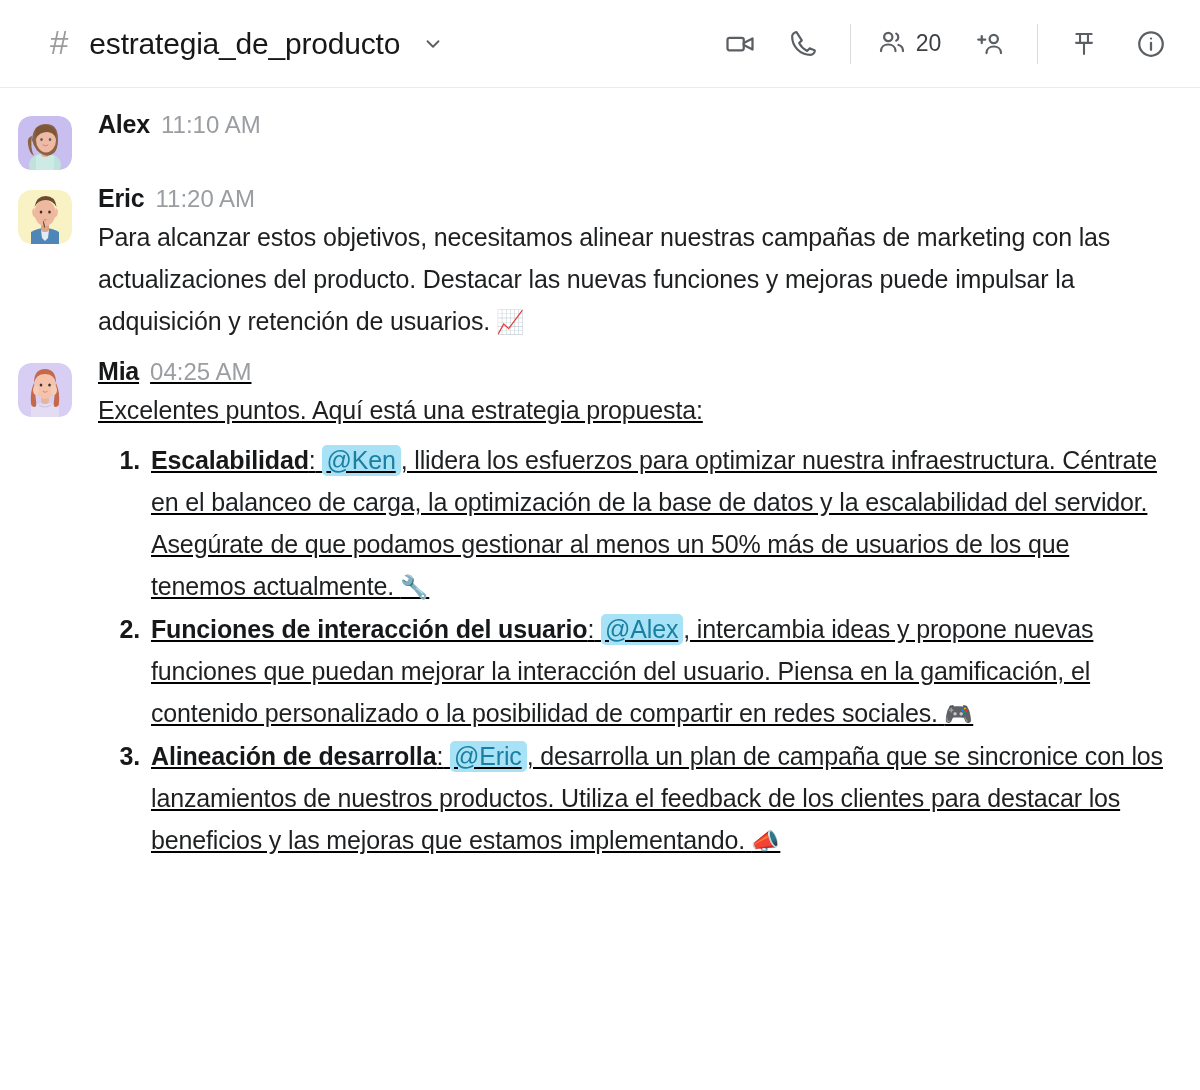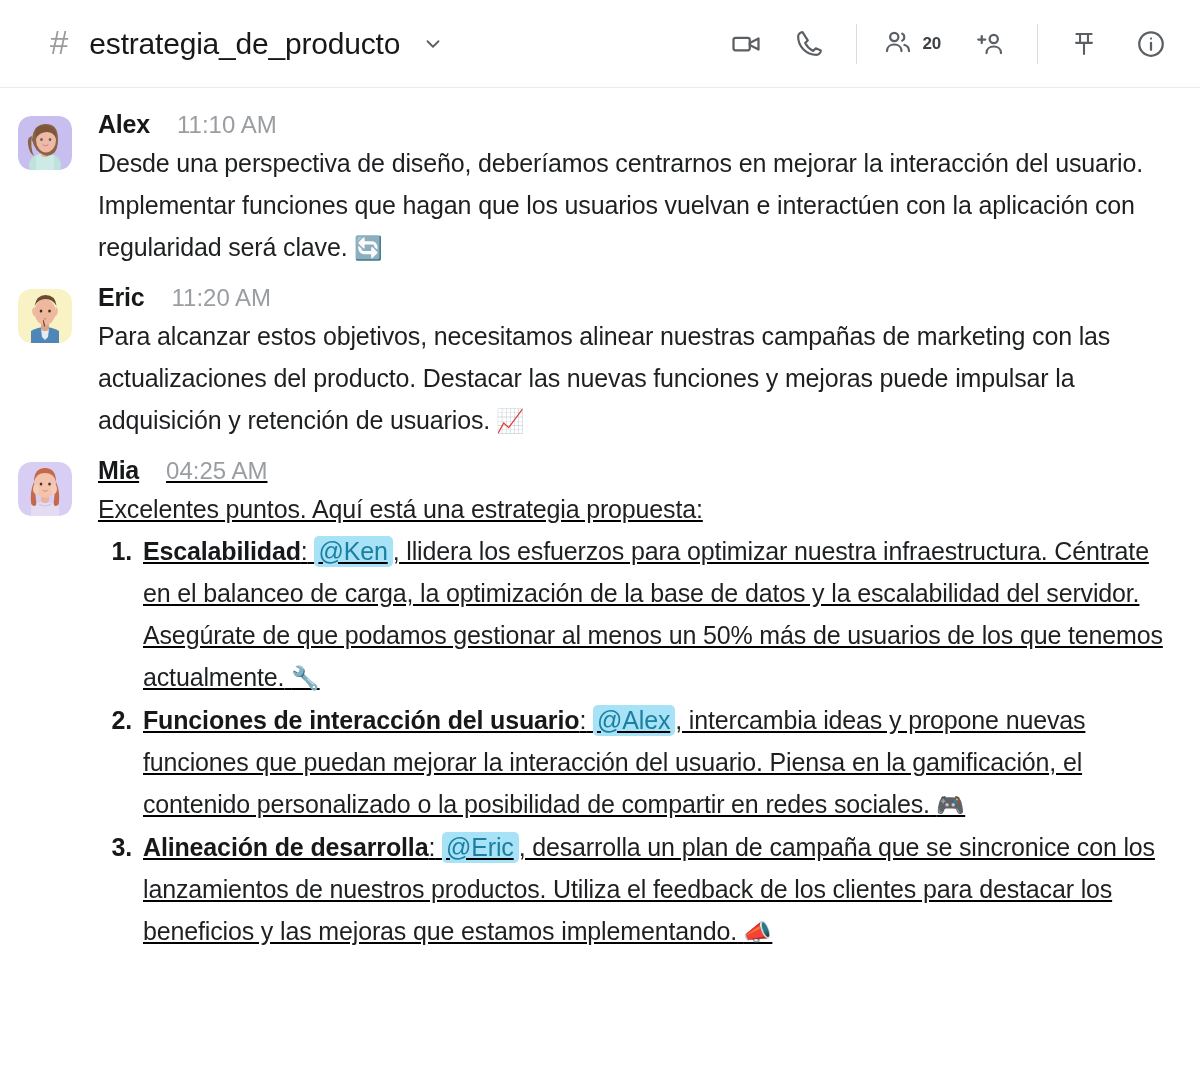--- a/index.html
+++ b/index.html
@@ -83,23 +83,23 @@
     margin: 0 26px;
   }
   .members-btn {
     display: flex;
     align-items: center;
     gap: 9px;
     cursor: pointer;
     color: #5b5f63;
   }
   .members-count {
-    font-size: 17px;
+    font-size: 23px;
     color: #3d4043;
-    font-weight: 700;
+    font-weight: 400;
     letter-spacing: -0.2px;
   }
   .add-person-btn { margin-left: 28px; }
   .pin-btn { margin-right: 26px; }
 
   
   .messages {
     padding: 22px 26px 0 18px;
   }
 
@@ -120,21 +120,21 @@
     overflow: hidden;
     position: relative;
   }
   .avatar svg { display: block; width: 54px; height: 54px; }
 
   .msg-body { flex: 1 1 auto; min-width: 0; }
 
   .msg-meta {
     display: flex;
     align-items: baseline;
-    gap: 27px;
+    gap: 11px;
     margin-bottom: 3px;
   }
   .msg-author {
     font-size: 25px;
     font-weight: 700;
     color: #17181a;
     letter-spacing: -0.2px;
   }
   .msg-time {
     font-size: 24px;
@@ -158,21 +158,21 @@
   .mention {
     background: #a8e2f7;
     color: #1a7fa0;
     border-radius: 5px;
     padding: 1px 5px 2px 4px;
     white-space: nowrap;
   }
 
   ol.strategy-list {
     list-style: none;
-    margin: 0;
+    margin: 8px;
     padding: 0;
     counter-reset: strat;
   }
   ol.strategy-list > li {
     counter-increment: strat;
     position: relative;
     padding-left: 45px;
     font-size: 25px;
     line-height: 42px;
     color: #1d1f21;
@@ -284,21 +284,20 @@
           <ellipse cx="23.5" cy="23.5" rx="1.3" ry="1.6" fill="#4a6b55"></ellipse>
           <ellipse cx="32" cy="23.5" rx="1.3" ry="1.6" fill="#4a6b55"></ellipse>
           <path d="M25 29 q2.5 2 5 0" stroke="#c58a78" stroke-width="1" fill="none" stroke-linecap="round"></path>
         </svg>
       </div>
       <div class="msg-body">
         <div class="msg-meta">
           <span class="msg-author">Alex</span>
           <span class="msg-time">11:10 AM</span>
         </div>
-        <div class="msg-text"><span>Desde una perspectiva de diseño, deberíamos centrarnos en mejorar la interacción del usuario. Implementar funciones que hagan que los usuarios vuelvan e interactúen con la aplicación con regularidad será clave.</span> <span class="emoji">🔄</span></div>
       </div>
     </div>
 
     <div class="message">
       <div class="avatar">
         <svg viewBox="0 0 54 54">
           <rect width="54" height="54" rx="13" fill="#f8f2c4"></rect>
           <path d="M13 42 q14 -8 28 0 v12 h-28 z" fill="#4f86b8"></path>
           <path d="M23 40 h8 l-1 8 -3 3 -3 -3 z" fill="#e2ebf2"></path>
           <rect x="23" y="33" width="8" height="9" rx="3" fill="#dba58c"></rect>

